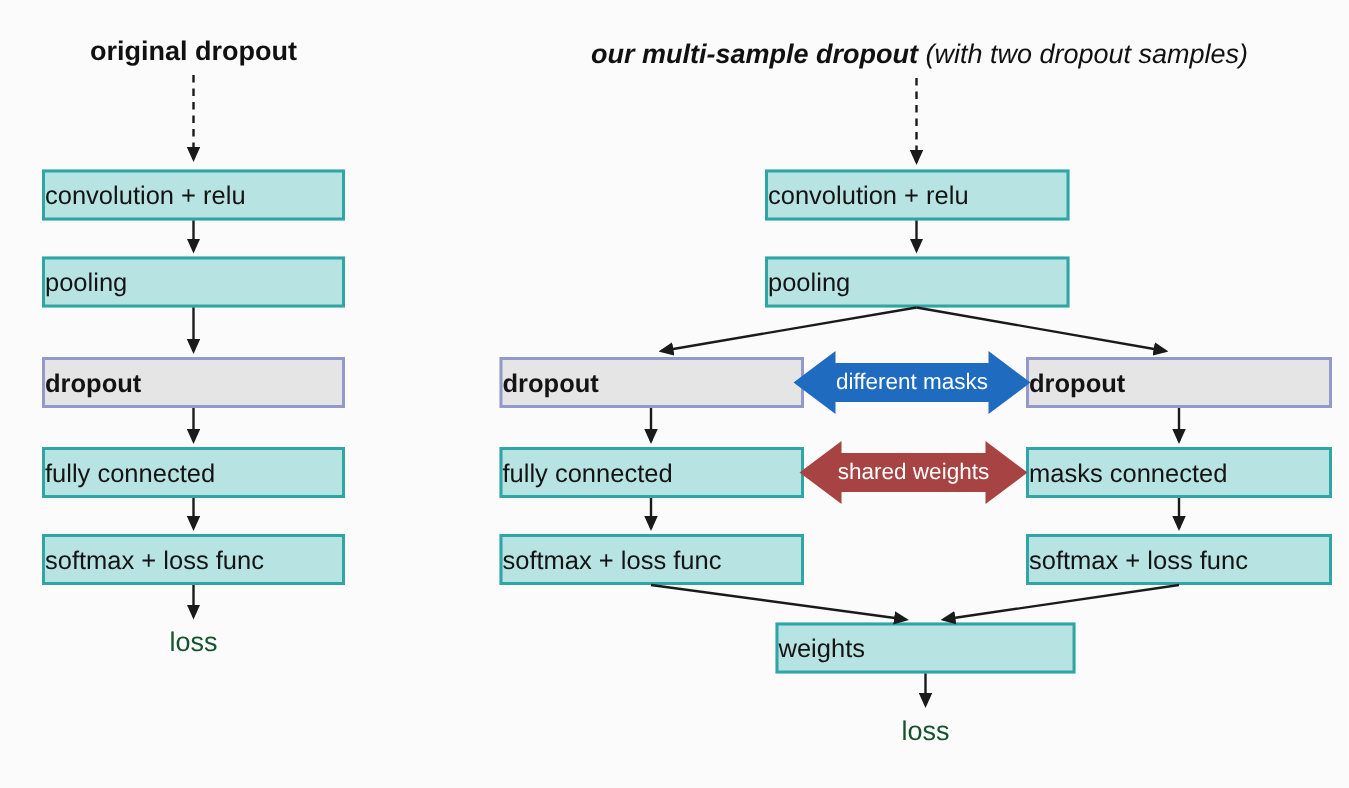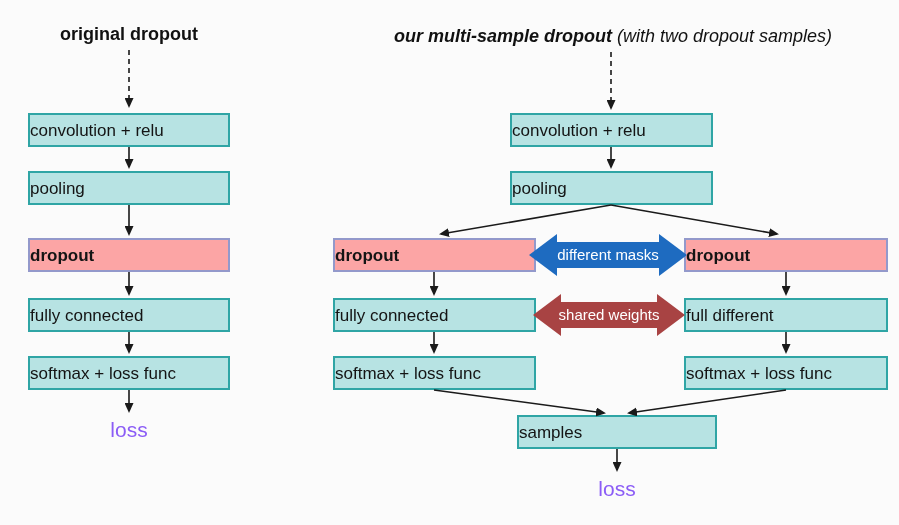--- a/index.html
+++ b/index.html
@@ -29,28 +29,28 @@
     color:#141414;
     text-align:left;
     line-height:31px;
     white-space:nowrap;
   }
   .teal{
     background:#b7e3e3;
     border:2px solid #2fa5a5;
   }
   .purple{
-    background:#fca5a5;
+    background:#e5e5e5;
     border:2px solid #9399cb;
     font-weight:bold;
   }
   .loss-label{
     position:absolute;
-    font-size:21px;
-    color:#8b5cf6;
+    font-size:18px;
+    color:#14532d;
     text-align:center;
     width:60px;
   }
   .arrow-tag{
     position:absolute;
     color:#ffffff;
     font-size:15px;
     text-align:center;
     line-height:22px;
     height:22px;
@@ -126,23 +126,23 @@
     <div class="loss-label" style="left:99px;top:418px;">loss</div>
 
     <div class="box teal" style="left:510px;top:113px;width:203px;">convolution + relu</div>
     <div class="box teal" style="left:510px;top:171px;width:203px;">pooling</div>
 
     <div class="box purple" style="left:333px;top:238px;width:203px;">dropout</div>
     <div class="box teal" style="left:333px;top:298px;width:203px;">fully connected</div>
     <div class="box teal" style="left:333px;top:356px;width:203px;">softmax + loss func</div>
 
     <div class="box purple" style="left:684px;top:238px;width:204px;">dropout</div>
-    <div class="box teal" style="left:684px;top:298px;width:204px;">full different</div>
+    <div class="box teal" style="left:684px;top:298px;width:204px;">masks connected</div>
     <div class="box teal" style="left:684px;top:356px;width:204px;">softmax + loss func</div>
 
-    <div class="box teal" style="left:517px;top:415px;width:200px;">samples</div>
+    <div class="box teal" style="left:517px;top:415px;width:200px;">weights</div>
     <div class="loss-label" style="left:587px;top:477px;">loss</div>
   </div>
 
   <div class="arrow-tag" style="left:548px;top:244px;width:120px;">different masks</div>
   <div class="arrow-tag" style="left:549px;top:304px;width:120px;">shared weights</div>
 
 </div>
 
 </body></html>

